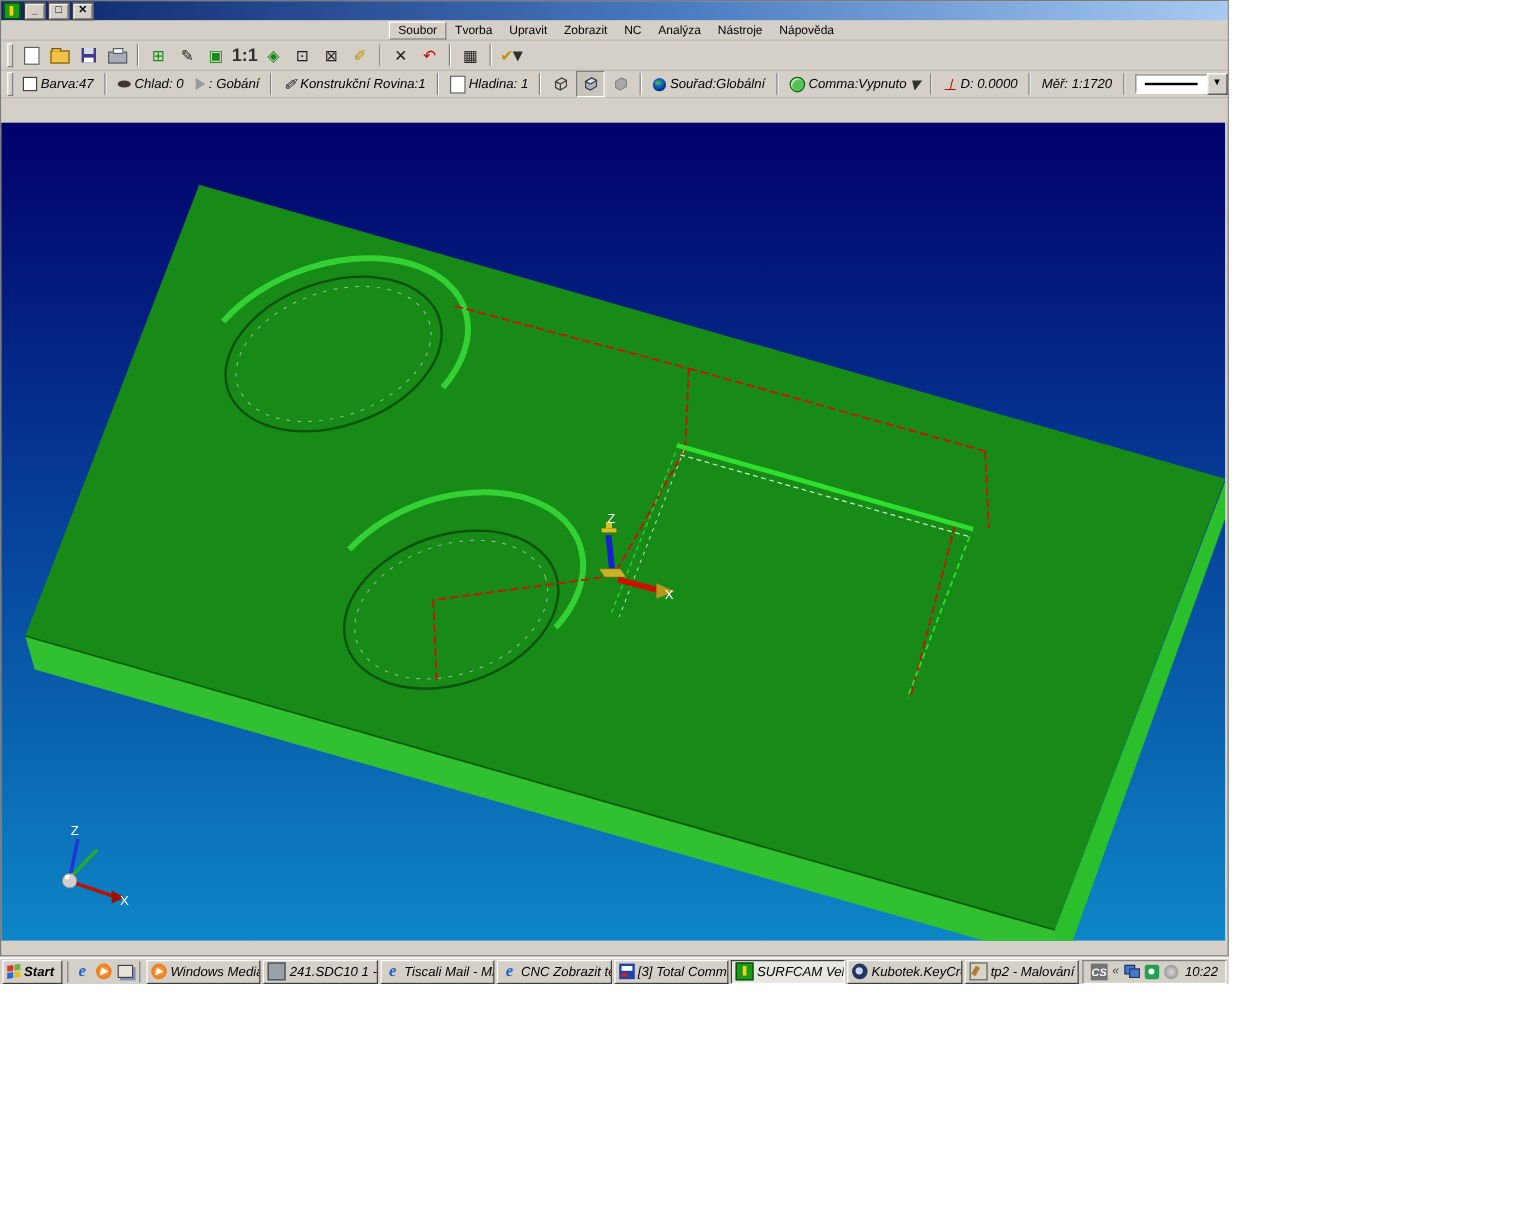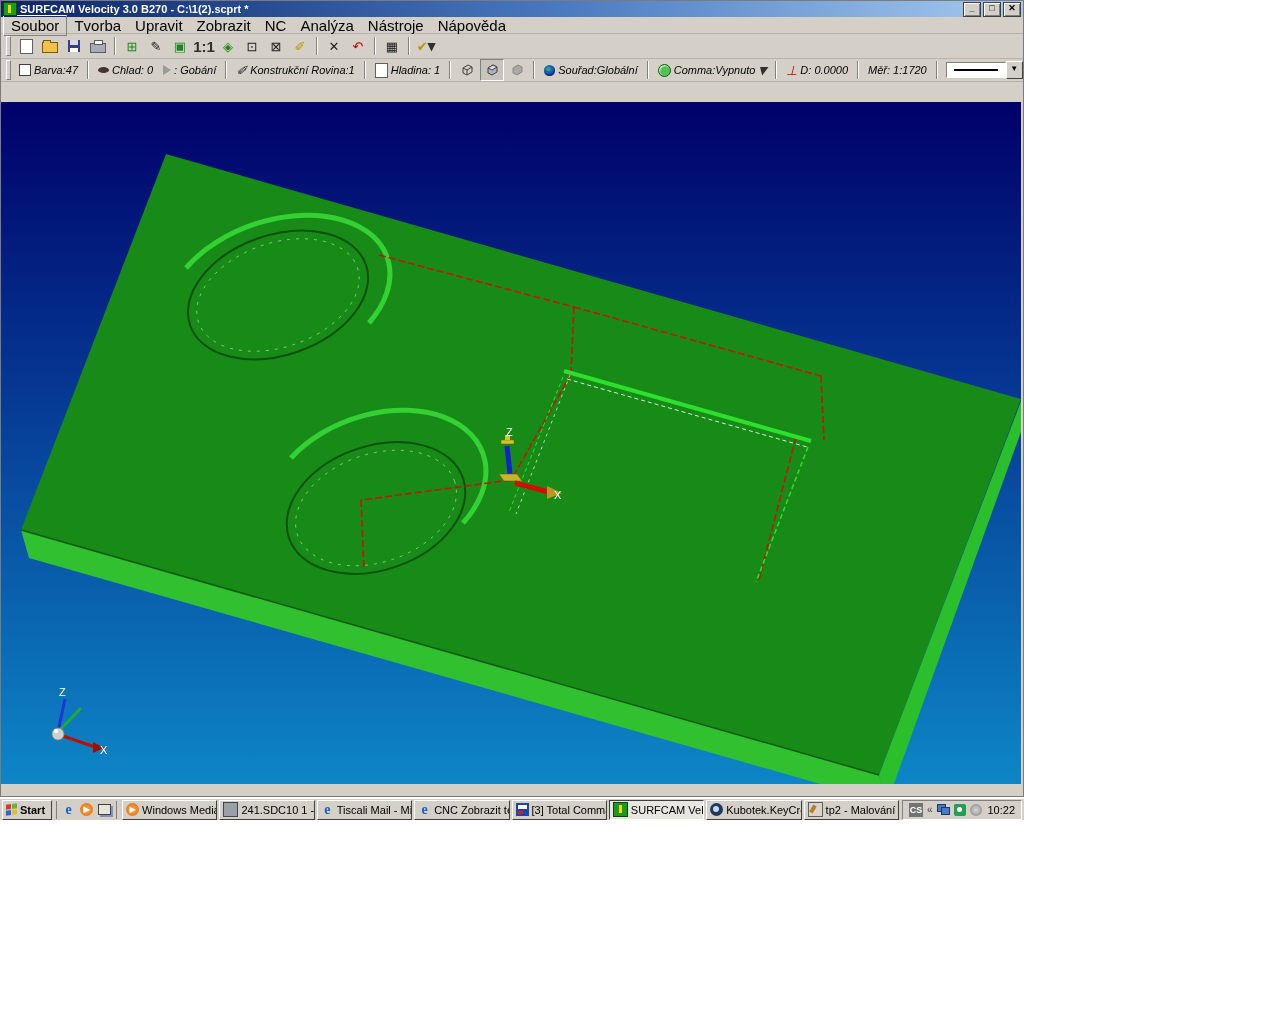--- a/index.html
+++ b/index.html
@@ -6,21 +6,21 @@
   body{width:1280px;height:1024px;background:#ffffff;font-family:"Liberation Sans",sans-serif;position:relative;overflow:hidden;}
   .app{position:absolute;left:0;top:0;width:1022px;height:795px;border:1px solid #7b7b7b;background:#d4d0c8;}
   
   .titlebar{height:16px;background:linear-gradient(90deg,#0a246a,#4a7ac0 55%,#a6caf0);display:flex;align-items:center;padding:0 2px;color:#fff;}
   .app-icon{width:12px;height:12px;margin-right:3px;position:relative;background:#1c9a1c;border:1px solid #064806;flex:0 0 auto;}
   .app-icon::after{content:"";position:absolute;left:4px;top:2px;width:3px;height:8px;background:#ffd400;}
   .title-text{font-size:11px;font-weight:bold;white-space:nowrap;overflow:hidden;flex:1;}
   .win-controls{display:flex;gap:2px;}
   .win-btn{width:16px;height:13px;background:#d4d0c8;border:1px solid #404040;box-shadow:inset 1px 1px 0 #fff,inset -1px -1px 0 #808080;color:#000;font-size:9px;line-height:11px;text-align:center;font-weight:bold;}
   
-  .menubar{height:16px;display:flex;align-items:center;font-size:15px;background:#d4d0c8;padding-left:2px;border-bottom:1px solid #b8b4ac;}
+  .menubar{height:16px;display:flex;align-items:center;font-size:10px;background:#d4d0c8;padding-left:2px;border-bottom:1px solid #b8b4ac;justify-content:center;}
   .menu-item{padding:1px 7px;color:#000;}
   .menu-item.hot{border:1px solid;border-color:#fff #808080 #808080 #fff;}
   
   .toolbar1{height:24px;display:flex;align-items:center;background:#d4d0c8;border-bottom:1px solid #b8b4ac;padding-left:2px;}
   .toolbar2{height:22px;display:flex;align-items:center;background:#d4d0c8;border-bottom:1px solid #b8b4ac;padding-left:2px;font-size:11px;font-style:italic;}
   .grip{width:3px;height:18px;margin:0 3px;border:1px solid;border-color:#fff #808080 #808080 #fff;}
   .sep{width:1px;height:18px;background:#808080;border-right:1px solid #fff;margin:0 4px;}
   .tb-btn{width:22px;height:20px;display:flex;align-items:center;justify-content:center;margin:0 1px;}
   .gl{font-size:13px;line-height:13px;color:#303030;}
   .c-green{color:#1a8a1a;} .c-red{color:#c00000;} .c-gold{color:#c09000;} .c-dark{color:#202020;}
@@ -49,21 +49,21 @@
   .dockgap{height:20px;background:#d4d0c8;}
   
   .viewport{display:block;}
   
   .statusbar{height:15px;display:flex;align-items:stretch;gap:2px;background:#d4d0c8;font-size:11px;padding:1px 2px 0 2px;}
   .sb-panel{border:1px solid;border-color:#808080 #fff #fff #808080;padding:0 4px;display:flex;align-items:center;white-space:nowrap;overflow:hidden;}
   .sb-license{flex:1;}
   .sb-xyz{width:52px;}
   .sb-coords{width:150px;}
   
-  .taskbar{position:absolute;left:0;top:798px;width:1024px;height:22px;background:#d4d0c8;border-top:1px solid #fff;display:flex;align-items:center;padding:0 2px;box-sizing:border-box;}
+  .taskbar{position:absolute;left:0;top:798px;width:1024px;height:22px;background:#d4d0c8;border-top:1px solid #fff;display:flex;align-items:center;padding:0 2px;box-sizing:border-box;font-style:italic;}
   .start-btn{display:flex;align-items:center;gap:3px;height:18px;padding:0 6px 0 3px;background:#d4d0c8;border:1px solid;border-color:#fff #404040 #404040 #fff;font-size:11px;font-weight:bold;}
   .start-flag{width:11px;height:11px;display:grid;grid-template-columns:5px 5px;grid-template-rows:5px 5px;gap:1px;transform:skewY(-8deg);}
   .start-flag i{display:block;}
   .qlaunch{display:flex;align-items:center;gap:3px;margin:0 4px;padding:0 4px;border-left:1px solid #808080;border-right:1px solid #808080;height:18px;}
   .ql-icon{width:15px;height:15px;display:flex;align-items:center;justify-content:center;font-size:11px;font-weight:bold;}
   .ie-e{color:#1b62c8;font-family:"Liberation Serif",serif;font-size:14px;font-weight:bold;}
   .mp-icon{width:13px;height:13px;border-radius:50%;background:radial-gradient(#ffb040,#e06010);color:#fff;font-size:8px;display:flex;align-items:center;justify-content:center;}
   .desk-icon{width:11px;height:9px;background:#e8e4da;border:1px solid #404040;box-shadow:2px 2px 0 #8090c0;}
   .task-btn{flex:1;max-width:97px;height:18px;margin:0 1px;display:flex;align-items:center;gap:3px;padding:0 3px;background:#d4d0c8;border:1px solid;border-color:#fff #404040 #404040 #fff;font-size:11px;overflow:hidden;white-space:nowrap;}
   .task-btn.active{border-color:#404040 #fff #fff #404040;background:#e8e6e0;}
@@ -91,21 +91,20 @@
   .tr-gray{width:12px;height:12px;background:radial-gradient(#d8d8d8,#808080);border-radius:50%;}
   .clock{padding-left:2px;}
 </style>
 </head>
 <body>
 
 <div class="app">
 
   <div class="titlebar">
     <span class="app-icon"></span>
-    <span class="title-text">SURFCAM Velocity 3.0 B270 - C:\1(2).scprt *</span>
     <span class="win-controls">
       <span class="win-btn">_</span>
       <span class="win-btn">□</span>
       <span class="win-btn">✕</span>
     </span>
   </div>
 
   <div class="menubar">
     <span class="menu-item hot">Soubor</span>
     <span class="menu-item">Tvorba</span>

